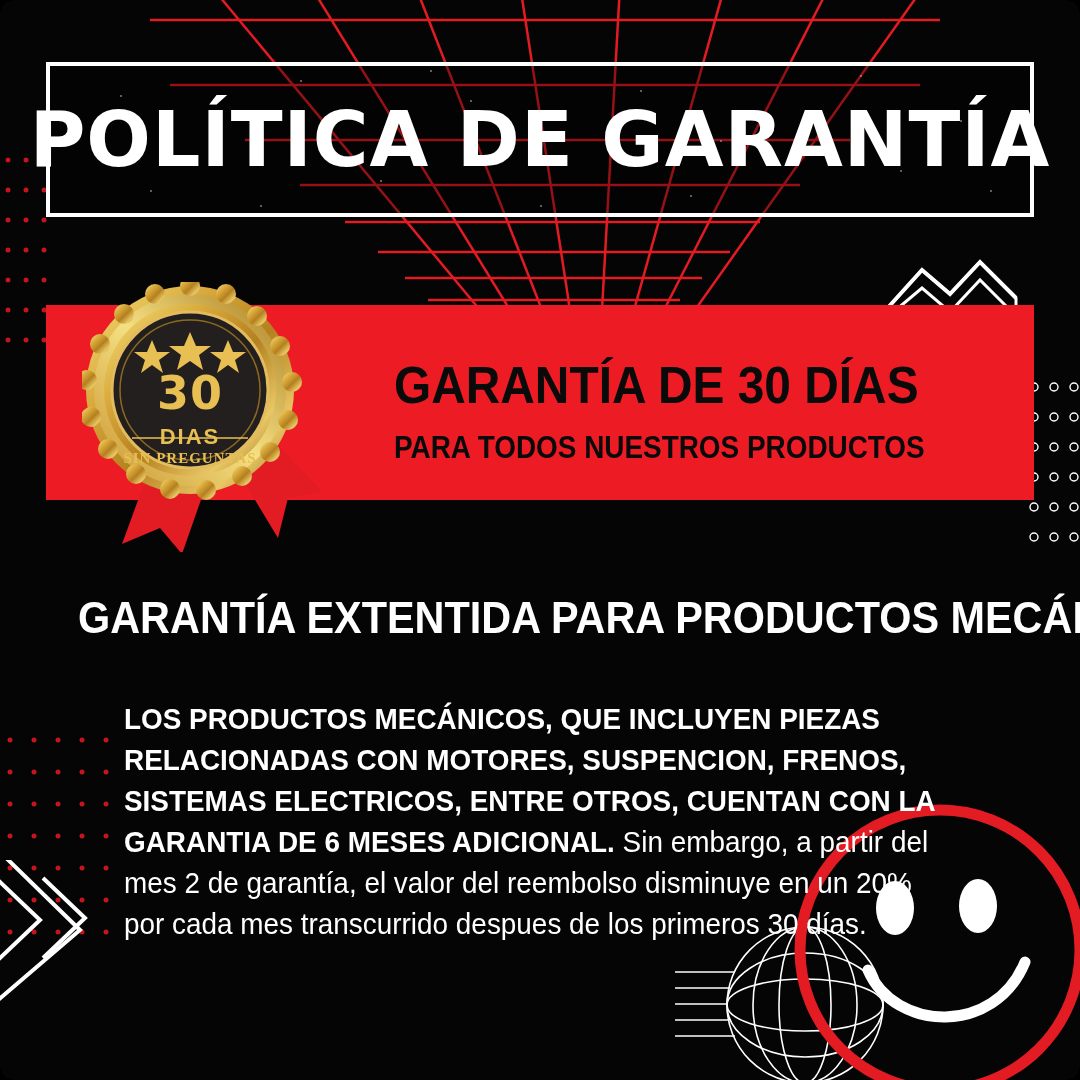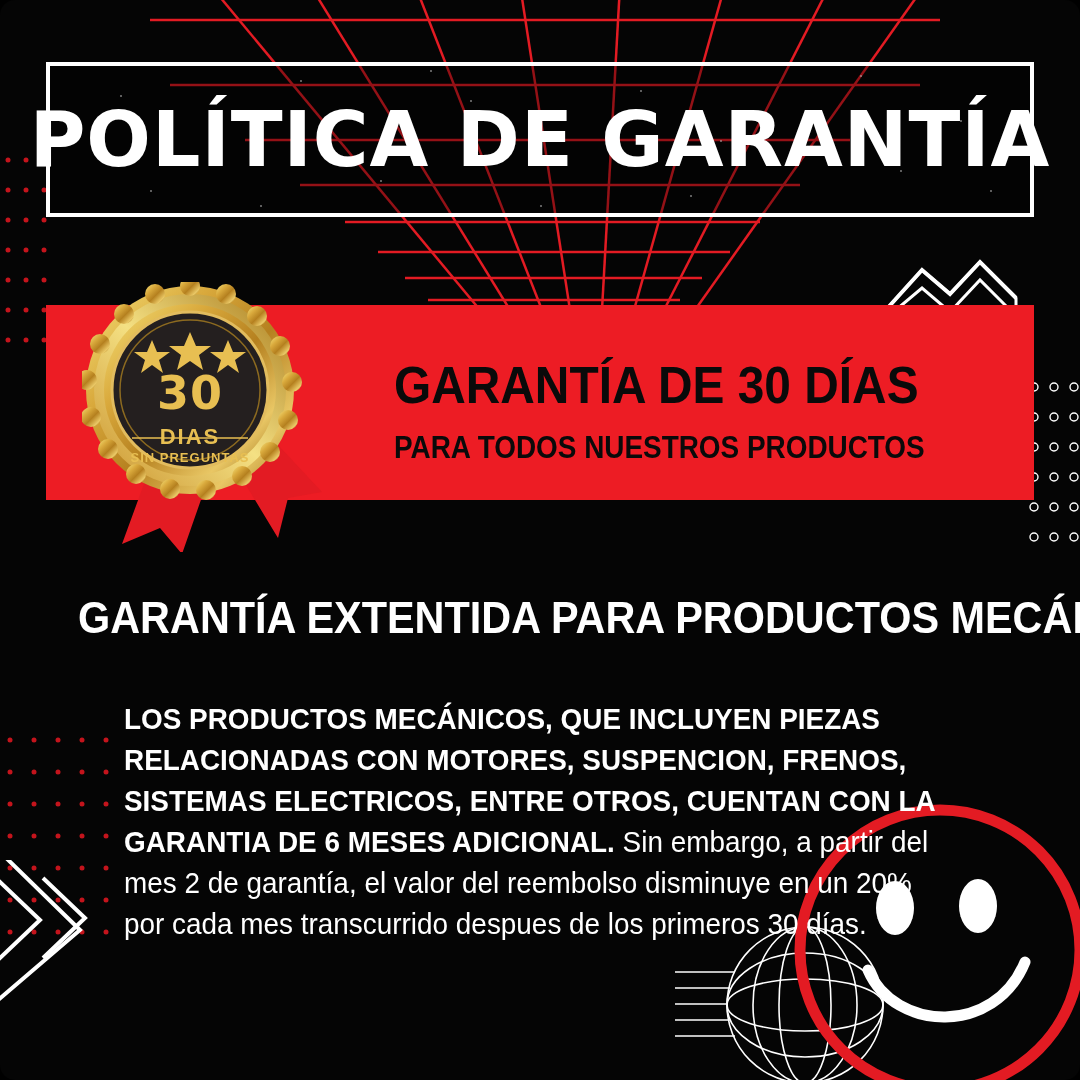--- a/index.html
+++ b/index.html
@@ -143,23 +143,23 @@
     font-size: 22px;
     color: #e8bf52;
     letter-spacing: 2px;
   }
   .badge-text-sp {
     position: absolute;
     left: 0;
     top: 168px;
     width: 216px;
     text-align: center;
-    font-family: Liberation Sans, sans-serif;
-    font-weight: bold;
-    font-size: 13px;
+    font-family: Liberation Serif, serif;
+    font-weight: bold;
+    font-size: 15px;
     color: #e8bf52;
     letter-spacing: 1px;
   }
 
   
   .section-heading {
     position: absolute;
     left: 78px;
     top: 592px;
     font-family: "Liberation Sans Narrow", "Liberation Sans", sans-serif;

